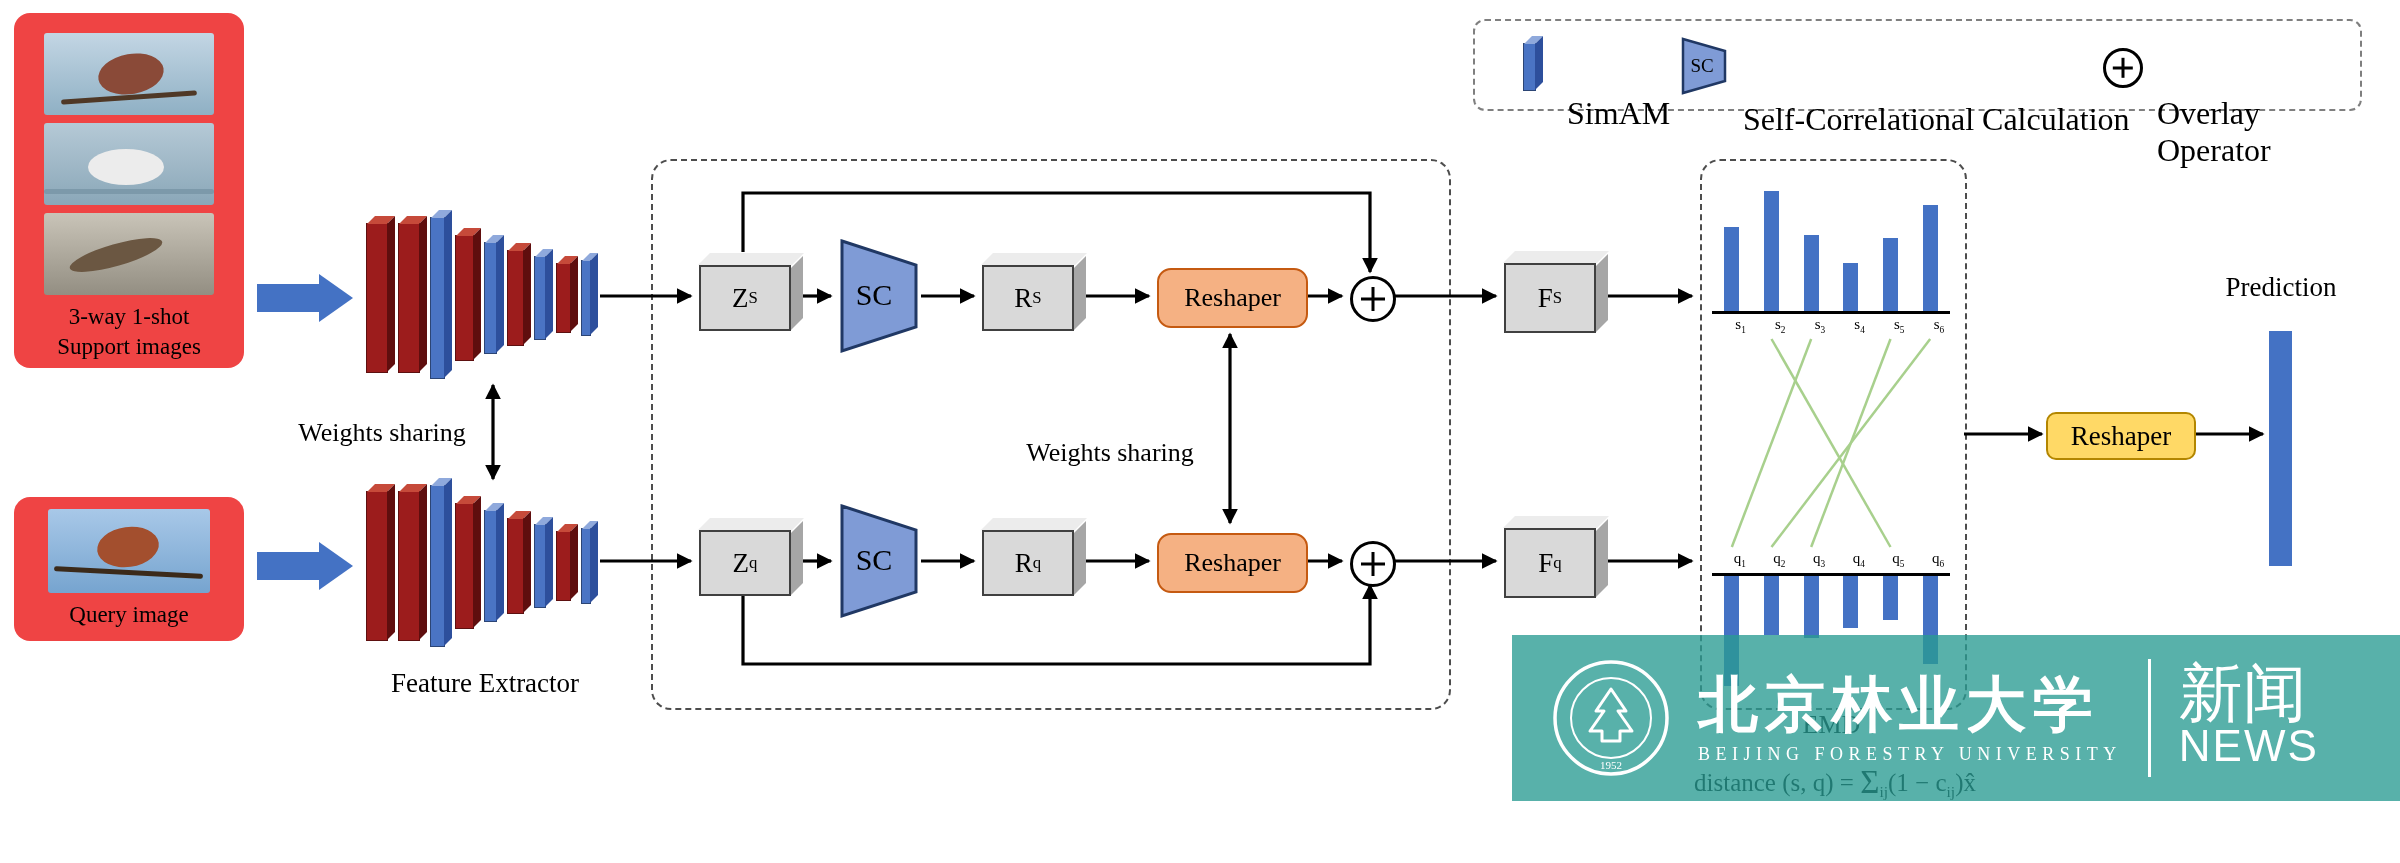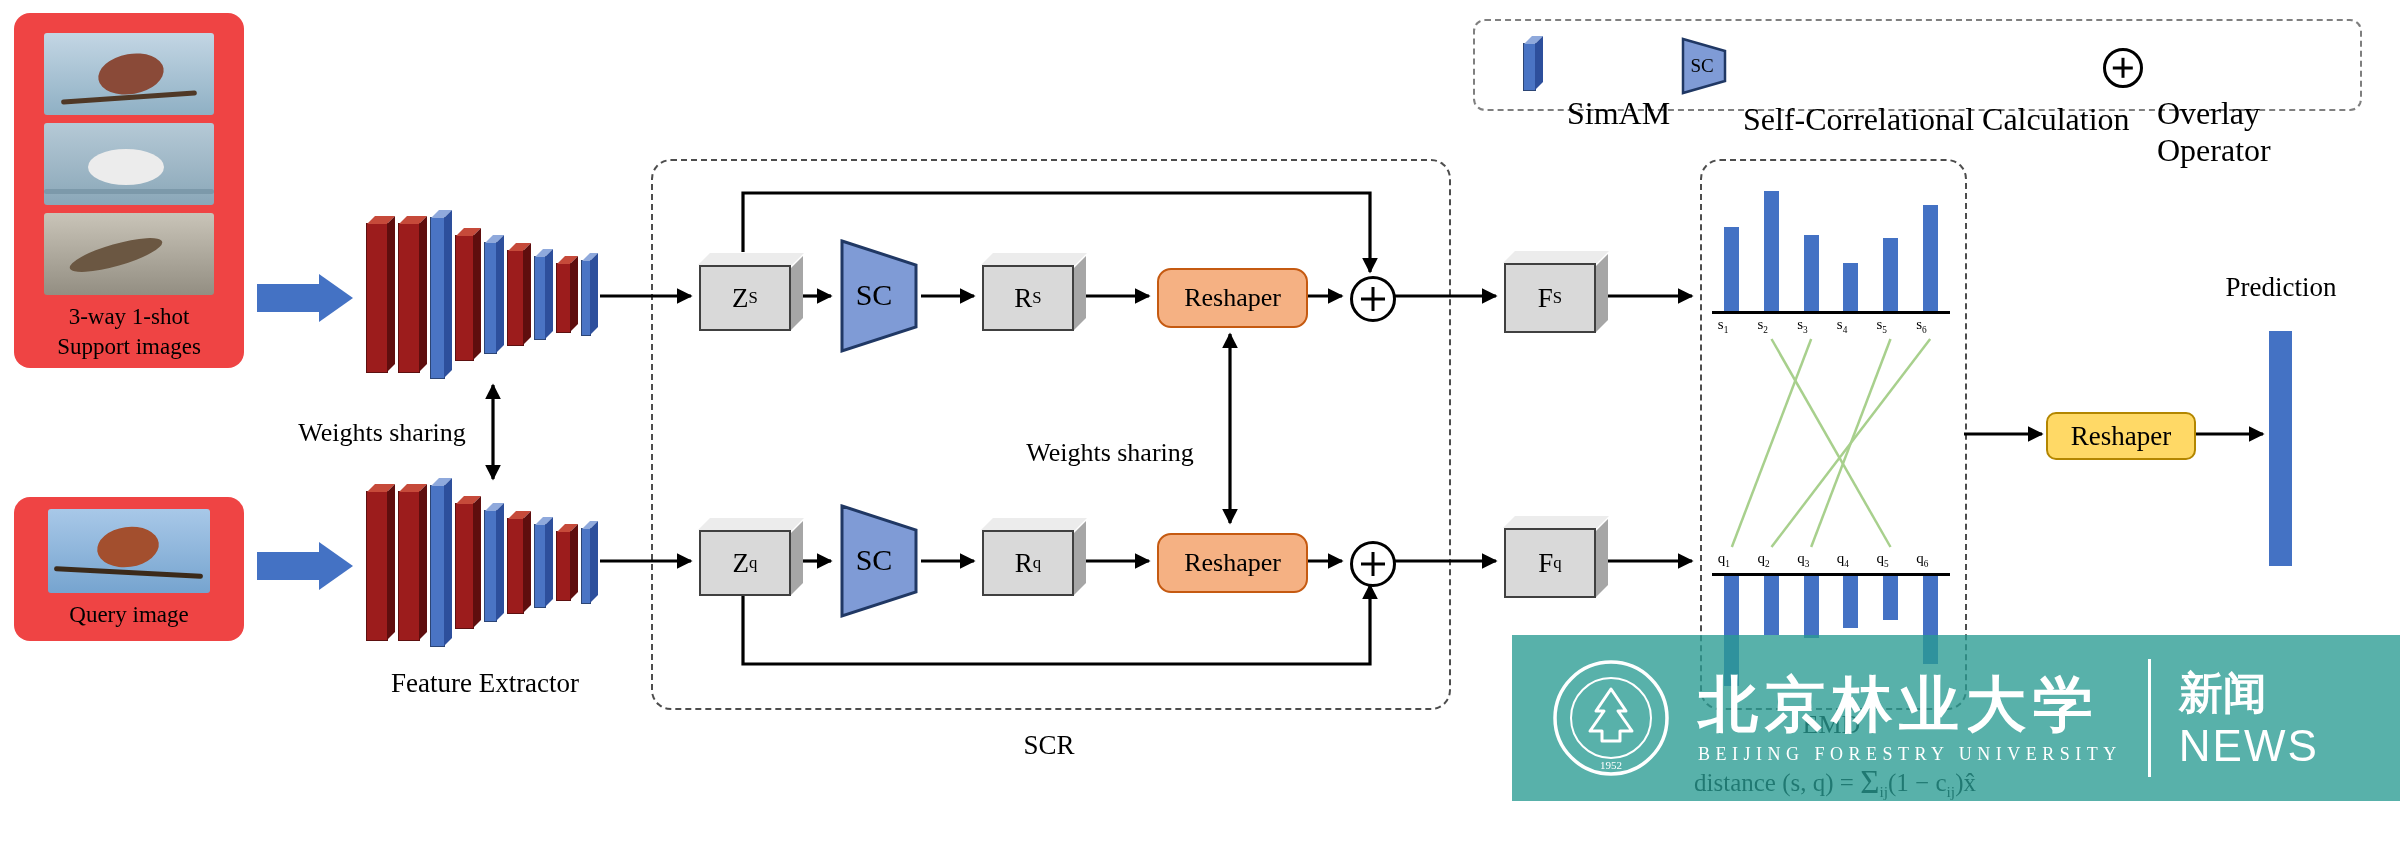--- a/index.html
+++ b/index.html
@@ -43,36 +43,36 @@
   .oplus::after{content:"";position:absolute;left:50%;top:50%;width:3px;height:60%;background:#000;transform:translate(-50%,-50%);}
   
   .dashed{position:absolute;border:2.5px dashed #4d4d4d;border-radius:20px;z-index:1;}
   .legendbox{position:absolute;border:2px dashed #7f7f7f;border-radius:12px;z-index:3;}
   .dlabel{position:absolute;text-align:center;font-size:27px;z-index:3;}
   .text26{position:absolute;text-align:center;font-size:26px;z-index:3;}
   
   #emd-plot{position:absolute;left:1700px;top:159px;width:263px;height:547px;z-index:3;}
   .axis{position:absolute;left:12px;width:238px;height:3px;background:#000;}
   .bar{position:absolute;background:#4472c4;}
-  .bar-label{position:absolute;width:28px;text-align:left;font-size:15px;}
+  .bar-label{position:absolute;width:28px;text-align:right;font-size:15px;}
   
   .predbar{position:absolute;background:#4472c4;z-index:3;}
   
   #arrows{position:absolute;left:0;top:0;z-index:2;}
   
   .legend-item-label{position:absolute;font-size:32px;z-index:3;margin-top:44px;}
   
   #watermark{position:absolute;left:1512px;top:635px;width:888px;height:166px;background:rgba(41,155,146,0.78);z-index:40;display:flex;align-items:center;}
   #wm-logo{margin-left:38px;flex:0 0 auto;}
   #wm-mid{margin-left:26px;color:#fff;}
   #wm-cn{font-size:60px;font-weight:bold;letter-spacing:7px;line-height:66px;white-space:nowrap;}
   #wm-en{font-size:18px;letter-spacing:5.5px;margin-top:6px;white-space:nowrap;}
   #wm-divider{width:3px;height:118px;background:#fff;margin-left:26px;}
   #wm-news{margin-left:28px;color:#fff;text-align:left;font-family:"Liberation Sans",sans-serif;}
-  #wm-news-cn{font-size:44px;font-weight:bold;line-height:56px;}
+  #wm-news-cn{font-size:64px;font-weight:normal;line-height:56px;}
   #wm-news-en{font-size:44px;letter-spacing:2px;line-height:50px;}
   .formula{position:absolute;left:1620px;top:764px;width:430px;text-align:center;font-size:25px;z-index:3;}
   .formula .bigop{font-size:33px;vertical-align:-2px;}
 </style>
 </head>
 <body>
 
 <div id="canvas">
 
   <svg id="arrows" width="2400" height="863">
@@ -131,21 +131,20 @@
 
   <div class="fa-body" style="left:257px;top:284px;width:62px;height:28px;"></div>
   <div class="fa-head" style="left:319px;top:274px;"></div>
   <div class="fa-body" style="left:257px;top:552px;width:62px;height:28px;"></div>
   <div class="fa-head" style="left:319px;top:542px;"></div>
 
   <div class="text26" style="left:252px;top:418px;width:260px;">Weights sharing</div>
   <div class="dlabel" style="left:325px;top:668px;width:320px;">Feature Extractor</div>
 
   <div class="dashed" style="left:651px;top:159px;width:796px;height:547px;"></div>
-  <div class="dlabel" style="left:651px;top:730px;width:796px;">SCR</div>
   <div class="text26" style="left:980px;top:438px;width:260px;">Weights sharing</div>
 
   <div class="box3d" style="left:699px;top:265px;width:88px;height:62px;">
     <span>Z</span>
       <sub>S</sub>
   </div>
   <div class="sc-wrap" style="left:839px;top:238px;width:80px;height:116px;">
     <svg width="80" height="116" viewBox="0 0 80 116">
       <polygon points="3,3 77,27 77,89 3,113" fill="#7f9bd6" stroke="#203864" stroke-width="3"></polygon>
     </svg>

